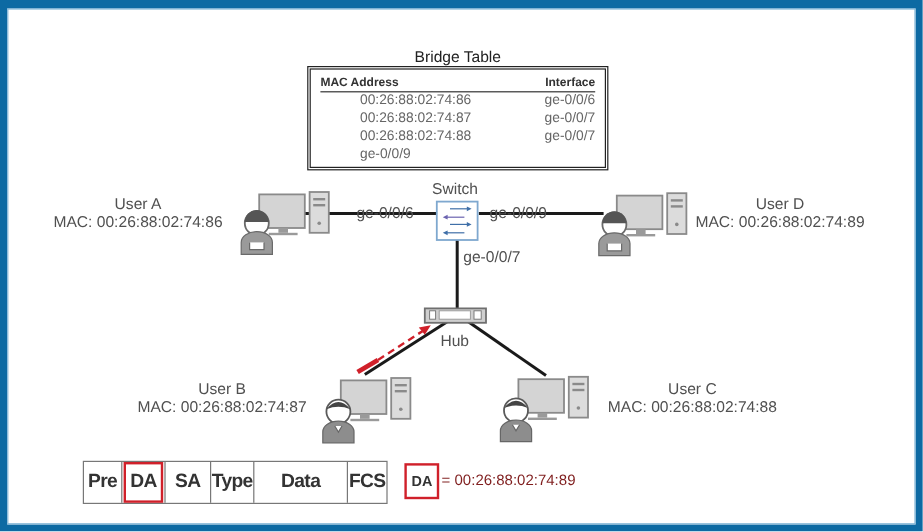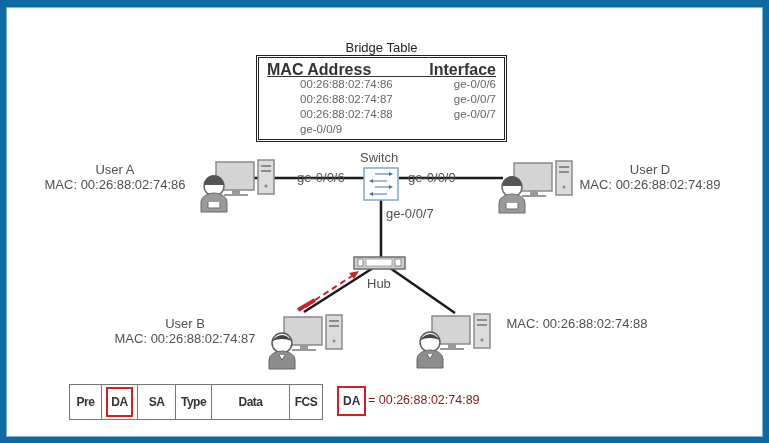--- a/index.html
+++ b/index.html
@@ -3,24 +3,24 @@
 <meta charset="utf-8">
 <style>
   html, body { margin: 0; padding: 0; }
   body { width: 769px; height: 443px; background: #ffffff; position: relative; overflow: hidden; font-family: "Liberation Sans", sans-serif; color: #444; }
   .frame { position: absolute; left: 0; top: 0; width: 769px; height: 443px; box-sizing: border-box; border-top: 7px solid #0d6aa3; border-left: 6px solid #0d6aa3; border-right: 6px solid #0d6aa3; border-bottom: 6px solid #0d6aa3; background: #fff; }
   .inner { position: absolute; left: 6px; top: 7px; right: 6px; bottom: 6px; border: 1px solid #7fb4d6; }
   svg.net { position: absolute; left: 0; top: 0; }
   .lbl { position: absolute; font-size: 13px; color: #505050; white-space: nowrap; text-align: center; }
   .bt-title { position: absolute; left: 256px; width: 251px; top: 40px; text-align: center; font-weight: normal; font-size: 13px; color: #222; }
   .bt-box { position: absolute; left: 256px; top: 55px; width: 251px; height: 87px; box-sizing: border-box; border: 3px double #222; border-width: 3px; padding: 6px 8px 0 8px; }
-  .bt-head { display: flex; justify-content: space-between; font-size: 16px; font-weight: bold; color: #333; border-bottom: 1px solid #333; line-height: 12px; }
+  .bt-head { display: flex; justify-content: space-between; font-size: 10px; font-weight: bold; color: #333; border-bottom: 1px solid #333; line-height: 12px; }
   .bt-row { display: flex; justify-content: space-between; font-size: 11.5px; color: #666; line-height: 15px; margin-left: 33px; }
   .frame-fields { position: absolute; left: 69px; top: 384px; height: 34px; display: flex; border: 1px solid #777; }
-  .field { box-sizing: border-box; border-right: 1px solid #777; height: 100%; display: flex; align-items: center; justify-content: center; font-size: 12px; font-weight: bold; color: #333; letter-spacing: -0.5px; }
+  .field { box-sizing: border-box; border-right: 1px solid #777; height: 100%; display: flex; align-items: center; justify-content: center; font-size: 16px; font-weight: bold; color: #333; letter-spacing: -0.5px; }
   .field:last-child { border-right: none; }
   .field.hl { position: relative; }
   .field.hl span { border: 2px solid #d0202a; padding: 6px 3px; }
   .da-key { position: absolute; left: 337px; top: 386px; border: 2px solid #d0202a; font-size: 12px; font-weight: bold; color: #333; padding: 6px 4px; }
   .da-val { position: absolute; left: 368px; top: 393px; font-size: 12.5px; color: #7f1d1d; }
 </style>
 </head>
 <body>
 
 <div class="frame"></div>
@@ -145,20 +145,21 @@
 </div>
 <div class="lbl" style="left:575px; top:162px; width:150px;">
   <div>User D</div>
   <div>MAC: 00:26:88:02:74:89</div>
 </div>
 <div class="lbl" style="left:100px; top:316px; width:170px;">
   <div>User B</div>
   <div>MAC: 00:26:88:02:74:87</div>
 </div>
 <div class="lbl" style="left:497px; top:316px; width:160px;">
+  <div>User C</div>
   <div>MAC: 00:26:88:02:74:88</div>
 </div>
 
 <div class="frame-fields">
   <div class="field" style="width:32px;">
       <span>Pre</span>
     </div>
   <div class="field hl" style="width:36px;">
       <span>DA</span>
     </div>

